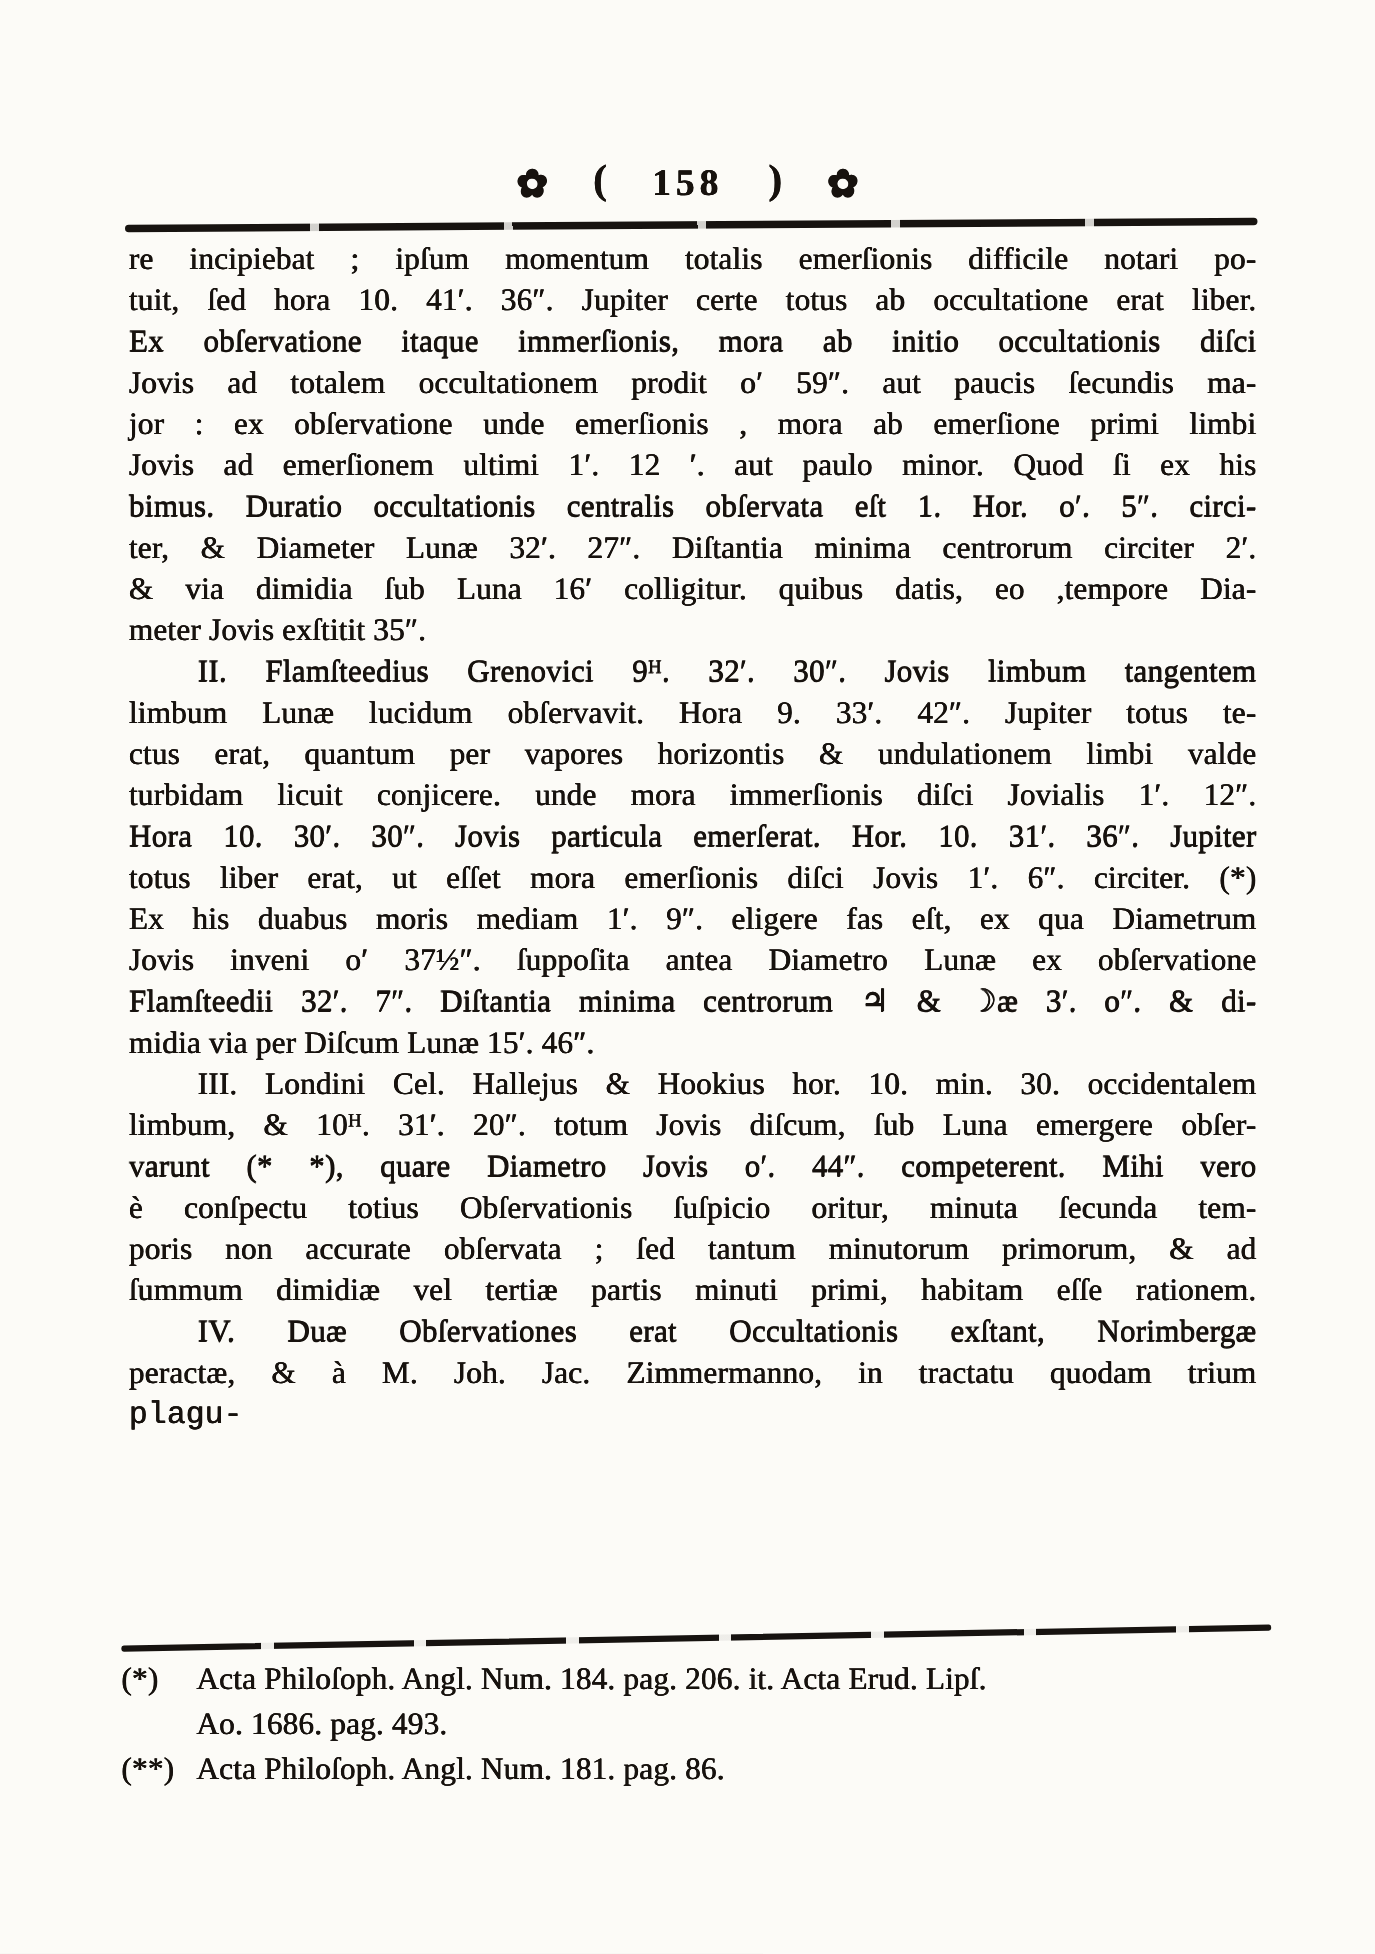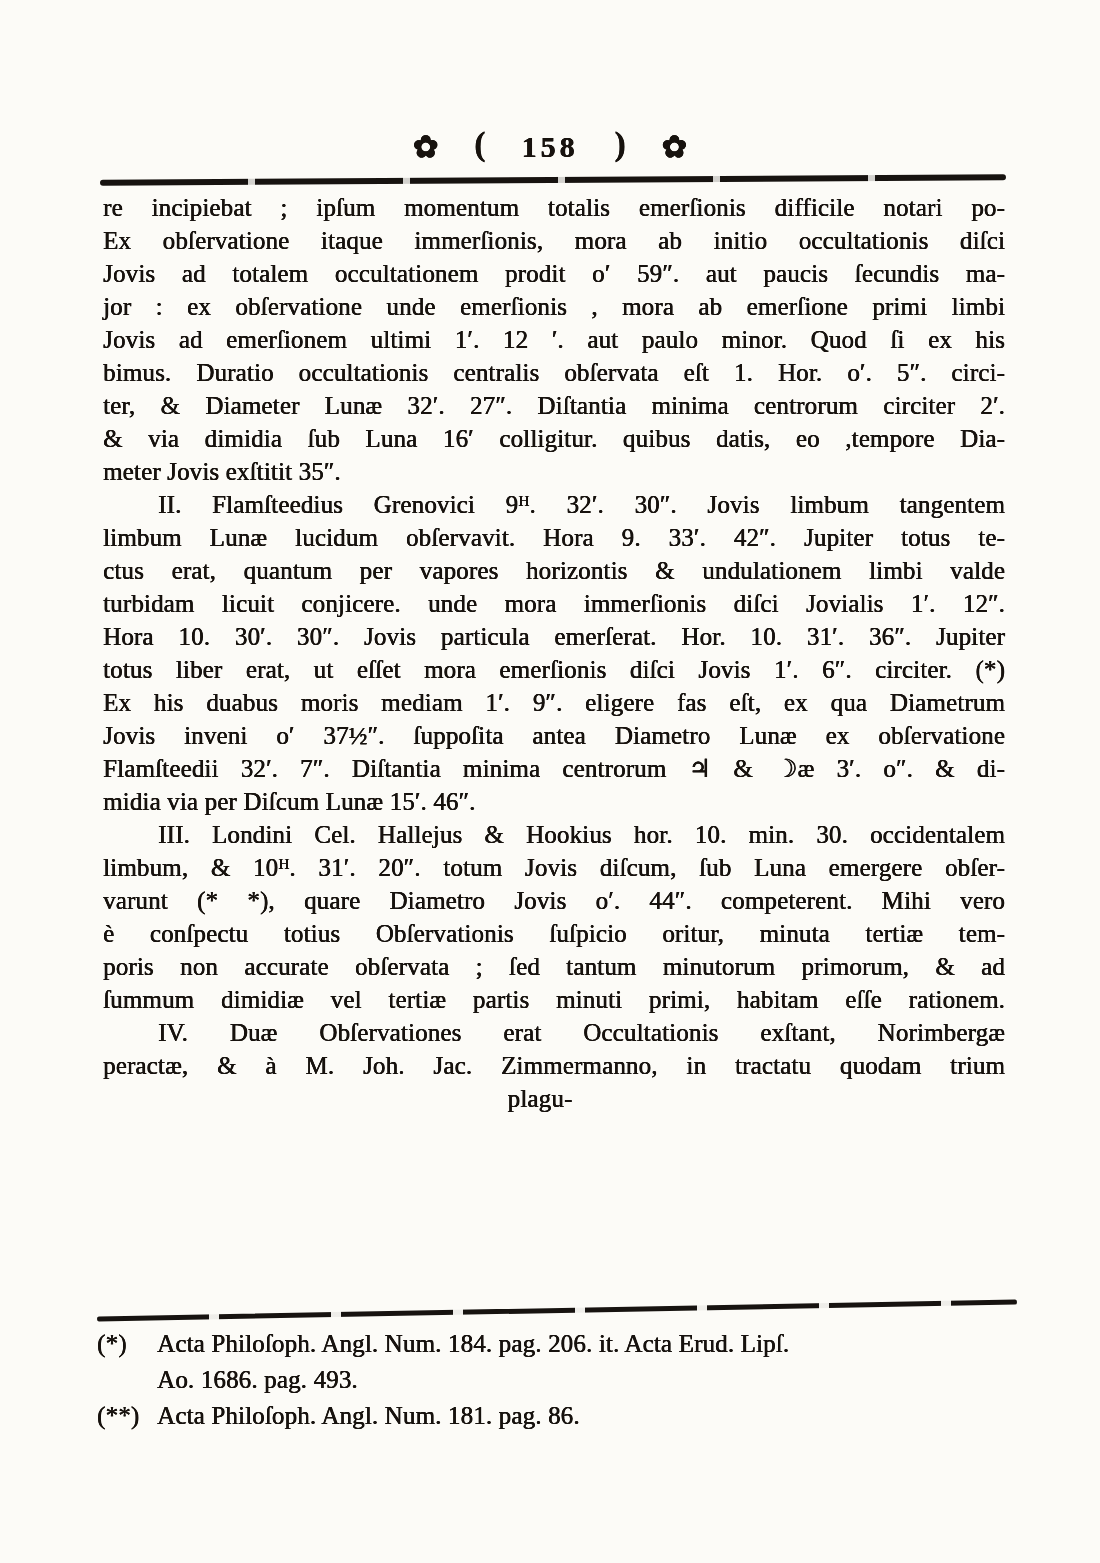--- a/index.html
+++ b/index.html
@@ -62,22 +62,23 @@
   .para + .para { }
   .line {
     text-align: justify;
     text-align-last: justify;
     white-space: normal;
   }
   .line.no-just { text-align-last: left; }
   .line.indent { text-indent: 55px; }
   .catchword-row {
     margin-top: 0px;
-    text-align: center;
+    text-align: left;
     padding-right: 28px;
+    font-family: Liberation Mono, monospace;
   }
   
   .foot-rule {
     position: absolute;
     top: 1308px;
     left: 97px;
     width: 920px;
     height: 5px;
     border-radius: 2px;
     transform: rotate(-1.05deg);
@@ -113,20 +114,21 @@
     <span class="pgnum">158</span>
     <span class="paren">)</span>
     <span class="fleuron">✿</span>
   </div>
 
   <div class="head-rule"></div>
 
   <div class="content ink">
     <div class="para">
         <div class="line">re incipiebat ;  ipſum momentum totalis emerſionis difficile notari po-</div>
+        <div class="line">tuit, ſed hora 10. 41′. 36″. Jupiter certe totus ab occultatione erat liber.</div>
         <div class="line">Ex obſervatione itaque immerſionis, mora ab initio occultationis diſci</div>
         <div class="line">Jovis ad totalem occultationem prodit o′ 59″. aut paucis ſecundis ma-</div>
         <div class="line">jor :  ex obſervatione unde emerſionis , mora ab emerſione primi limbi</div>
         <div class="line">Jovis ad emerſionem ultimi 1′. 12 ′. aut paulo minor.   Quod ſi ex his</div>
         <div class="line">bimus.  Duratio occultationis centralis obſervata eſt 1. Hor. o′. 5″. circi-</div>
         <div class="line">ter, &amp; Diameter Lunæ 32′. 27″.  Diſtantia minima centrorum circiter 2′.</div>
         <div class="line">&amp; via dimidia ſub Luna 16′ colligitur.  quibus datis, eo ,tempore Dia-</div>
         <div class="line no-just">meter Jovis exſtitit 35″.</div>
       </div>
     <div class="para">
@@ -138,21 +140,21 @@
         <div class="line">totus liber erat, ut eſſet mora emerſionis diſci Jovis 1′. 6″. circiter. (*)</div>
         <div class="line">Ex his duabus moris mediam 1′. 9″. eligere fas eſt, ex qua Diametrum</div>
         <div class="line">Jovis inveni o′ 37½″. ſuppoſita antea Diametro Lunæ ex obſervatione</div>
         <div class="line">Flamſteedii 32′. 7″.  Diſtantia minima centrorum ♃ &amp; ☽æ 3′. o″. &amp; di-</div>
         <div class="line no-just">midia via per Diſcum Lunæ 15′. 46″.</div>
       </div>
     <div class="para">
         <div class="line indent">III.  Londini Cel. Hallejus &amp; Hookius hor. 10. min. 30. occidentalem</div>
         <div class="line">limbum, &amp; 10ᴴ. 31′. 20″.  totum Jovis diſcum, ſub Luna emergere obſer-</div>
         <div class="line">varunt (* *), quare Diametro Jovis o′. 44″. competerent.   Mihi vero</div>
-        <div class="line">è conſpectu totius Obſervationis ſuſpicio oritur, minuta tertiæ tem-</div>
+        <div class="line">è conſpectu totius Obſervationis ſuſpicio oritur, minuta ſecunda tem-</div>
         <div class="line">poris non accurate obſervata ;  ſed tantum minutorum primorum, &amp; ad</div>
         <div class="line">ſummum dimidiæ vel tertiæ partis minuti primi, habitam eſſe rationem.</div>
       </div>
     <div class="para">
         <div class="line indent">IV.  Duæ Obſervationes erat Occultationis exſtant, Norimbergæ</div>
         <div class="line">peractæ, &amp; à M. Joh. Jac. Zimmermanno, in tractatu quodam trium</div>
       </div>
     <div class="catchword-row">plagu-</div>
   </div>
 

